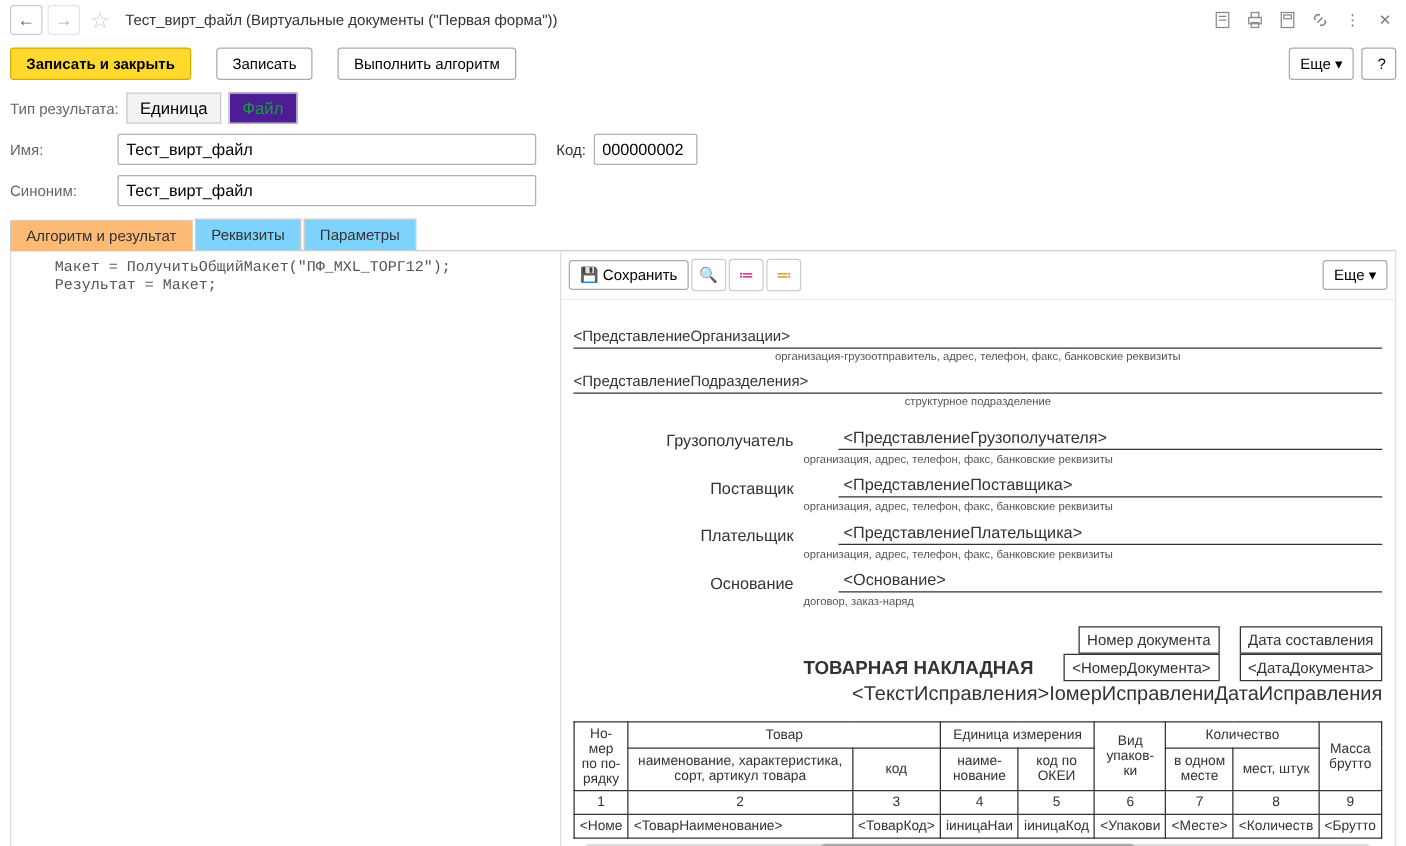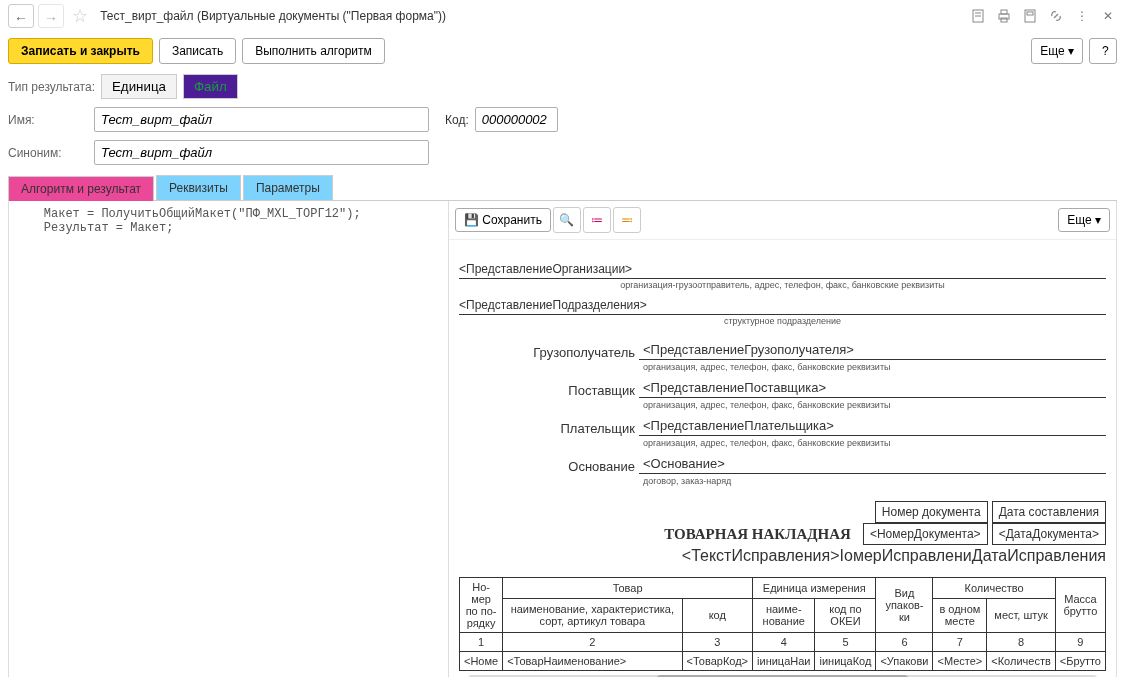--- a/index.html
+++ b/index.html
@@ -8,71 +8,71 @@
 
 .top-bar { display: flex; align-items: center; padding: 4px 8px; gap: 4px; height: 32px; }
 .nav-btn { width: 26px; height: 24px; border: 1px solid #ccc; background: #fff; border-radius: 3px; cursor: pointer; font-size: 14px; color: #666; }
 .nav-btn:disabled { opacity: 0.5; }
 .star-icon { color: #ccc; font-size: 18px; padding: 0 4px; }
 .title-text { font-size: 12px; color: #333; margin-left: 4px; }
 .top-right { margin-left: auto; display: flex; gap: 8px; align-items: center; }
 .top-right-icon { width: 18px; height: 18px; color: #777; cursor: pointer; display: flex; align-items: center; justify-content: center; }
 
 
-.cmd-bar { display: flex; align-items: center; padding: 6px 8px; gap: 6px; }
+.cmd-bar { display: flex; align-items: center; padding: 6px 8px; gap: 20px; }
 .btn { padding: 5px 12px; border: 1px solid #aaa; background: #fff; border-radius: 3px; cursor: pointer; font-size: 12px; }
 .btn-primary { background: #ffd92e; border-color: #d4a900; font-weight: bold; }
 .btn-more { padding: 5px 8px; }
 .btn-help { width: 28px; }
 .cmd-right { margin-left: auto; display: flex; gap: 6px; }
 
 
 .row { display: flex; align-items: center; padding: 4px 8px; gap: 6px; }
 .label { color: #666; min-width: 80px; }
 .tab-btn { padding: 4px 10px; border: 1px solid #ccc; background: #f3f3f3; cursor: pointer; }
 .tab-btn.active { background: #4c1d95; color: #169e3c; }
 
 
-.text-input { padding: 4px 6px; border: 1px solid #b0b0b0; border-radius: 2px; font-size: 13px; font-style: italic; }
+.text-input { padding: 4px 6px; border: 1px solid #b0b0b0; border-radius: 2px; font-size: 13px; }
 .input-name { width: 335px; }
 .input-code { width: 83px; }
 .input-synonym { width: 335px; }
 
 
 .tabs { display: flex; margin: 6px 8px 0; border-bottom: 1px solid #ccc; }
 .tab { padding: 5px 12px; border: 1px solid #ccc; border-bottom: none; background: #7dd3fc; cursor: pointer; margin-right: 2px; }
-.tab.active { background: #ec4899; position: relative; top: 1px; }
+.tab.active { background: #fdba74; position: relative; top: 1px; }
 
 
 .main-split { display: flex; height: 498px; margin: 0 8px; border: 1px solid #ddd; border-top: none; }
 .code-panel { width: 440px; border-right: 1px solid #ddd; padding: 6px; font-family: 'Courier New', monospace; font-size: 12px; color: #555; white-space: pre; overflow: auto; }
 .preview-panel { flex: 1; display: flex; flex-direction: column; min-width: 0; }
 
 
 .preview-toolbar { display: flex; align-items: center; padding: 6px; gap: 2px; border-bottom: 1px solid #eee; }
 .preview-toolbar .btn { padding: 4px 8px; }
 .preview-toolbar-right { margin-left: auto; }
 .icon-btn { width: 28px; height: 26px; border: 1px solid #ccc; background: #fff; border-radius: 3px; cursor: pointer; font-size: 12px; display: inline-flex; align-items: center; justify-content: center; }
 .save-icon { color: #5a8fd6; }
 
 
 .doc-preview { flex: 1; overflow: auto; padding: 20px 10px; position: relative; }
 .doc-content { font-size: 12px; }
 .org-section { margin-bottom: 8px; }
 .org-line { border-bottom: 1px solid #333; padding: 2px 0; min-height: 18px; }
 .org-caption { font-size: 9px; color: #555; text-align: center; padding: 1px 0 6px; }
 .party-section { margin-left: 60px; }
-.party-row { display: flex; align-items: flex-end; margin-bottom: 2px; }
+.party-row { display: flex; align-items: flex-end; margin-bottom: 2px; gap: 32px; }
 .party-label { width: 120px; text-align: right; padding-right: 4px; font-size: 13px; }
 .party-value { flex: 1; border-bottom: 1px solid #333; padding: 2px 4px; font-size: 13px; }
 .party-caption { font-size: 9px; color: #555; margin-left: 124px; margin-bottom: 6px; }
 
 .title-section { margin: 15px 0 10px; }
-.title-row { display: flex; align-items: center; justify-content: flex-end; gap: 4px; }
-.doc-title { font-size: 15px; font-weight: bold; margin-right: 8px; font-family: Liberation Serif, serif; }
+.title-row { display: flex; align-items: center; justify-content: flex-end; gap: 16px; }
+.doc-title { font-size: 15px; font-weight: bold; margin-right: 8px; }
 .small-box { border: 1px solid #333; padding: 3px 6px; font-size: 12px; min-width: 105px; text-align: center; }
 .small-box-header { border: 1px solid #333; padding: 3px 6px; font-size: 12px; min-width: 105px; text-align: center; }
 .correction-row { display: flex; justify-content: flex-end; margin-top: 2px; font-size: 16px; }
 
 
 .doc-table { width: 100%; border-collapse: collapse; margin-top: 12px; font-size: 11px; }
 .doc-table th, .doc-table td { border: 1px solid #333; padding: 3px 4px; text-align: center; vertical-align: middle; }
 .doc-table th { font-weight: normal; }
 .doc-table .num-col { width: 35px; }
 

